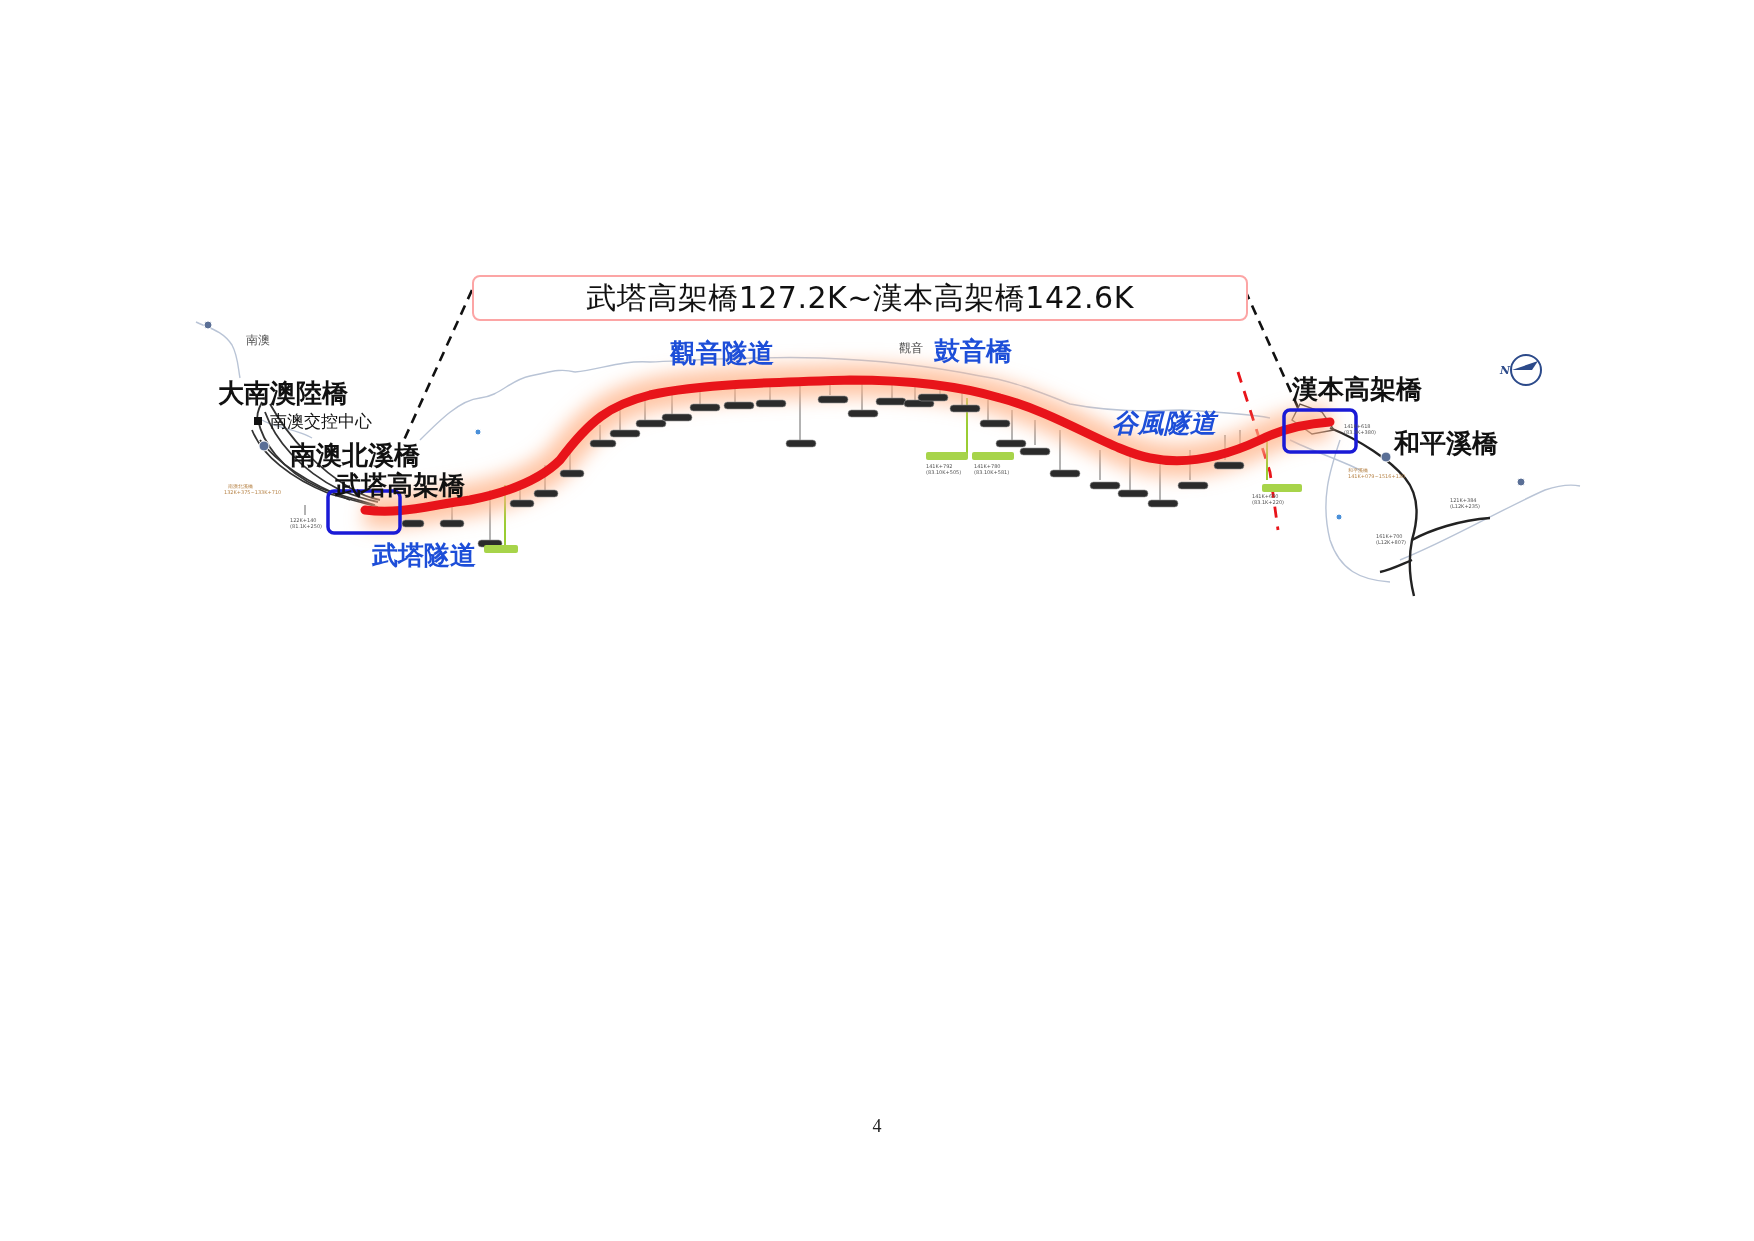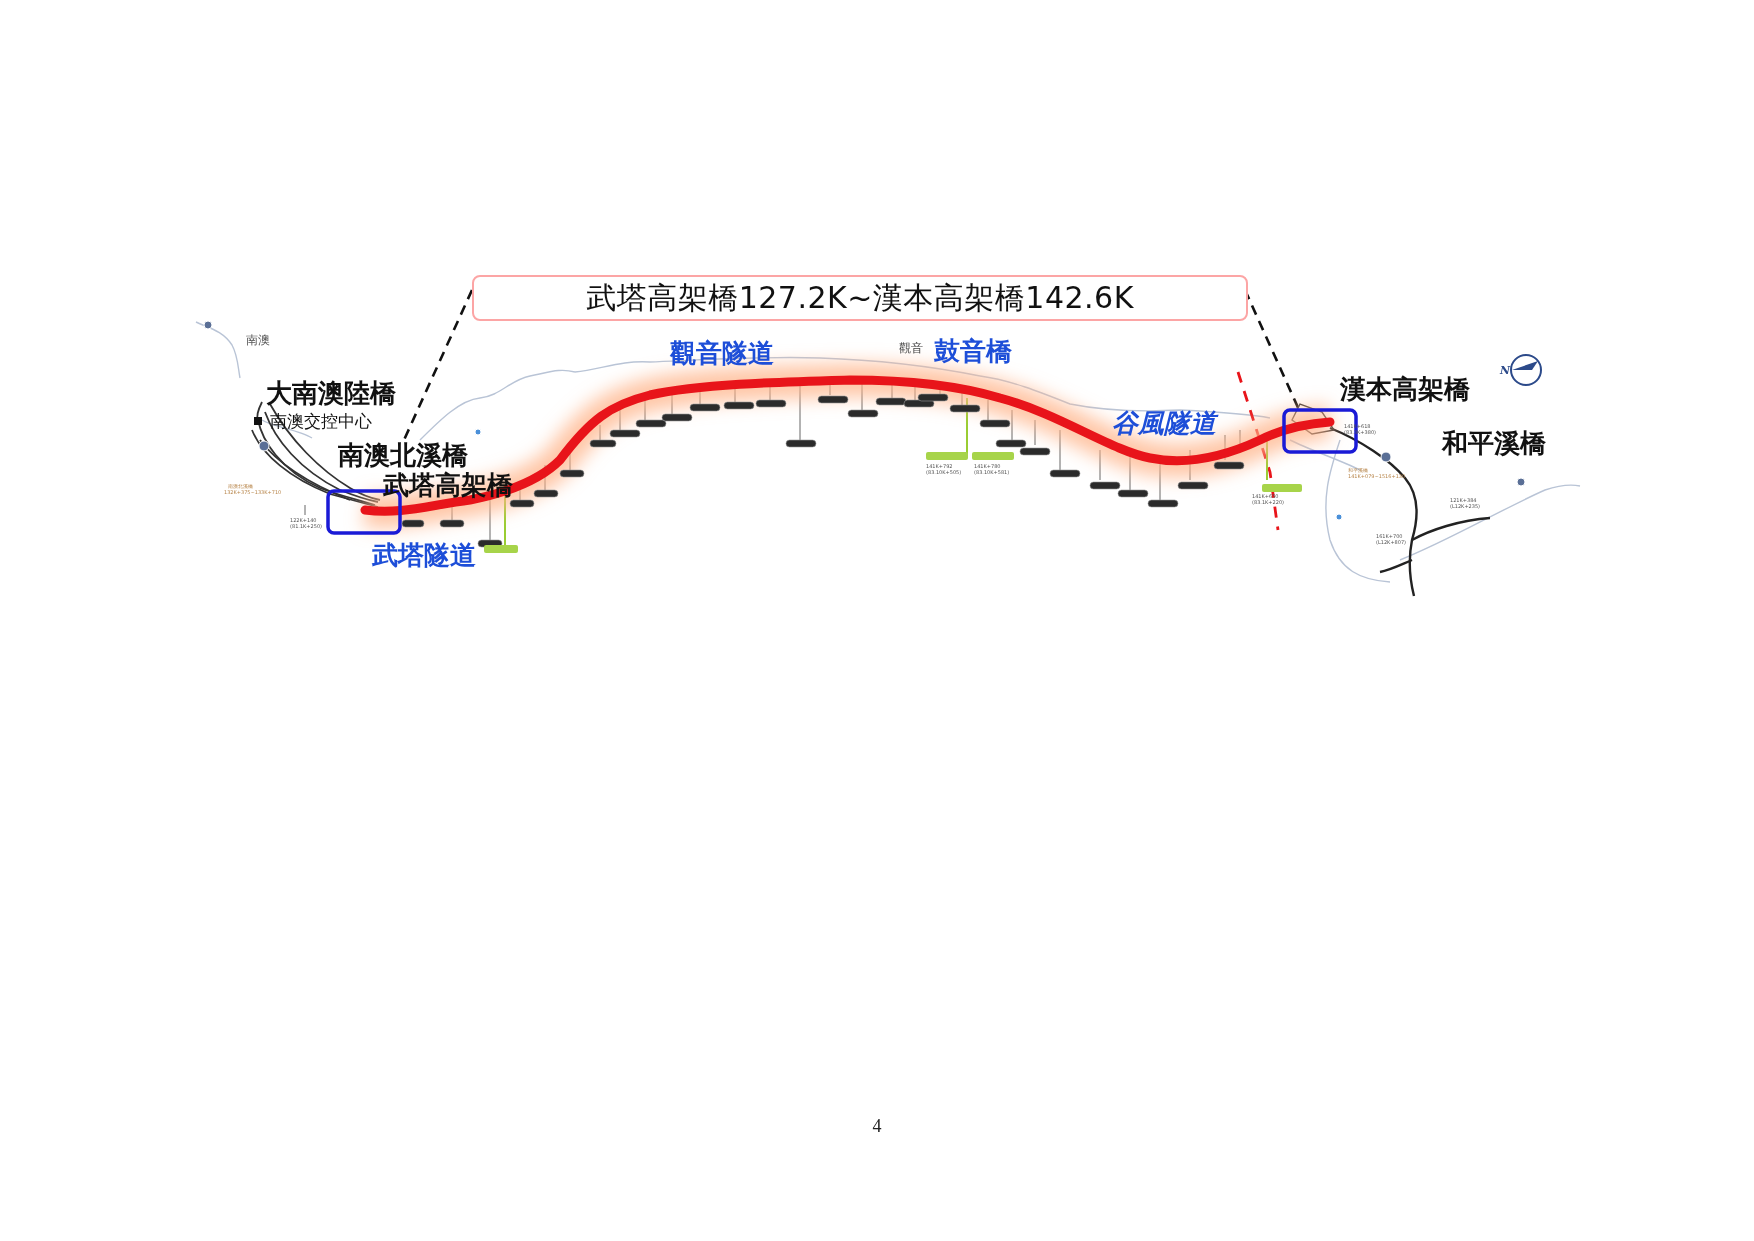--- a/index.html
+++ b/index.html
@@ -5,21 +5,21 @@
   html, body { margin:0; padding:0; background:#ffffff; }
   body { width:1754px; height:1241px; position:relative; overflow:hidden; font-family:"DejaVu Sans", sans-serif; }
   .page { position:absolute; left:0; top:0; width:1754px; height:1241px; background:#fff; }
   .banner {
     position:absolute; left:472px; top:275px; width:772px; height:42px;
     border:2px solid #fca5a5; border-radius:8px; background:#fff;
     display:flex; align-items:center; justify-content:center;
     font-family:"DejaVu Sans", sans-serif; font-size:30px; color:#111; letter-spacing:0.5px;
   }
   .lbl { position:absolute; white-space:nowrap; font-family:"DejaVu Sans", sans-serif; }
-  .lbl-black { color:#111; font-size:26px; font-weight:bold;margin-left:48px; }
+  .lbl-black { color:#111; font-size:26px; font-weight:bold; }
   .lbl-red { color:#1d4ed8; font-size:26px; font-weight:bold; }
   .lbl-small { color:#555; font-size:12px; }
   .lbl-mid { color:#111; font-size:17px; }
   .caption {
     position:absolute; left:0; width:1754px; top:648px; text-align:center;
     font-family:"DejaVu Serif", serif; font-weight:bold; font-size:32px; color:#111;
   }
   .pagenum {
     position:absolute; left:0; width:1754px; top:1116px; text-align:center;
     font-family:"Liberation Serif", serif; font-size:18px; color:#222;

